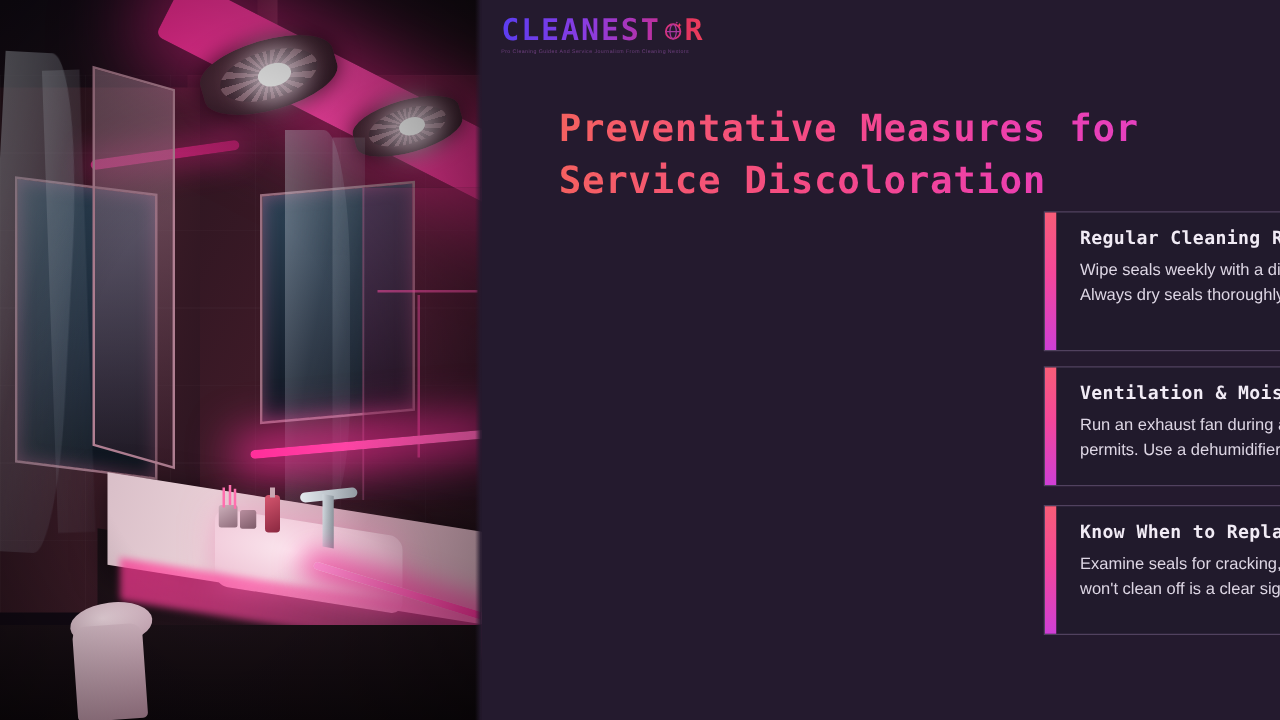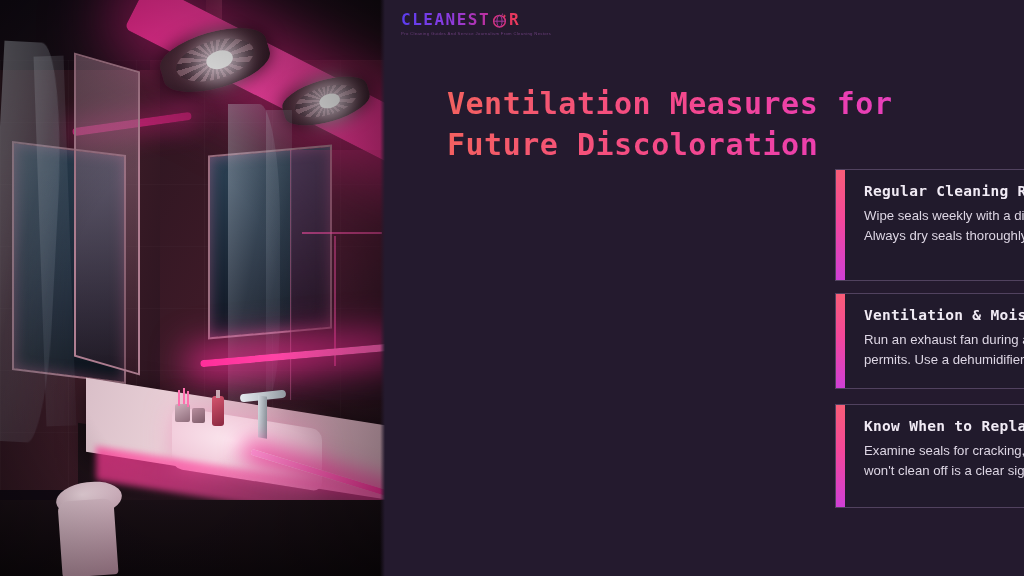--- a/index.html
+++ b/index.html
@@ -124,22 +124,22 @@
   .photo-vignette{position:absolute;left:0;top:0;width:385px;height:576px;
     background:radial-gradient(ellipse at 45% 55%,rgba(0,0,0,0) 35%,rgba(0,0,0,.55) 100%);}
   .photo-edge{position:absolute;right:0;top:0;width:5px;height:576px;
     background:linear-gradient(90deg,rgba(36,26,46,0),#241a2e);}
 
   
   .panel{position:absolute;left:385px;top:0;width:639px;height:576px;background:#241a2e;}
 
   
   .logo{position:absolute;left:16px;top:12px;display:flex;flex-direction:column;gap:2px;}
-  .logo-mark{display:flex;align-items:flex-start;font-family:"DejaVu Sans Mono",monospace;
-    font-weight:bold;font-size:16px;letter-spacing:1.5px;line-height:1;}
+  .logo-mark{display:flex;align-items:center;font-family:"DejaVu Sans Mono",monospace;
+    font-weight:bold;font-size:24px;letter-spacing:1.5px;line-height:1;}
   .logo-a{background:linear-gradient(90deg,#5b3df0 0%,#8c3ce0 55%,#c02f9a 100%);
     -webkit-background-clip:text;background-clip:text;color:transparent;}
   .logo-b{background:linear-gradient(90deg,#e0335f 0%,#f0405c 100%);
     -webkit-background-clip:text;background-clip:text;color:transparent;}
   .globe-wrap{position:relative;width:17px;height:17px;margin:0 1px;display:inline-block;}
   .globe-wrap svg{display:block;}
   .logo-tag{font-family:"Liberation Sans",sans-serif;font-size:4.2px;letter-spacing:.35px;
     color:#6d3f7e;white-space:nowrap;}
 
   
@@ -239,21 +239,21 @@
             <line x1="3.8" y1="13" x2="20.2" y2="13" stroke="#a8379f" stroke-width="1.4"></line>
             <path d="M19.2 3.2l.7 1.8 1.8.7-1.8.7-.7 1.8-.7-1.8-1.8-.7 1.8-.7z" fill="#f0405c"></path>
             <path d="M16.2 1.6l.4 1 1 .4-1 .4-.4 1-.4-1-1-.4 1-.4z" fill="#c03a9c"></path>
           </svg>
         </span>
         <span class="logo-b">R</span>
       </div>
       <div class="logo-tag">Pro Cleaning Guides And Service Journalism From Cleaning Nestors</div>
     </div>
 
-    <h1 class="heading">Ventilation Measures for Future Discoloration</h1>
+    <h1 class="heading">Preventative Measures for Service Discoloration</h1>
 
     <div class="cards">
 
       <div class="card" id="card-0">
         <div class="card-accent"></div>
         <div class="card-inner">
           <h2 class="card-title">Regular Cleaning Routine</h2>
           <p class="card-body">Wipe seals weekly with a diluted vinegar solution (1:1 vinegar to water). Always dry seals thoroughly after each shower to prevent moisture buildup.</p>
         </div>
       </div>

